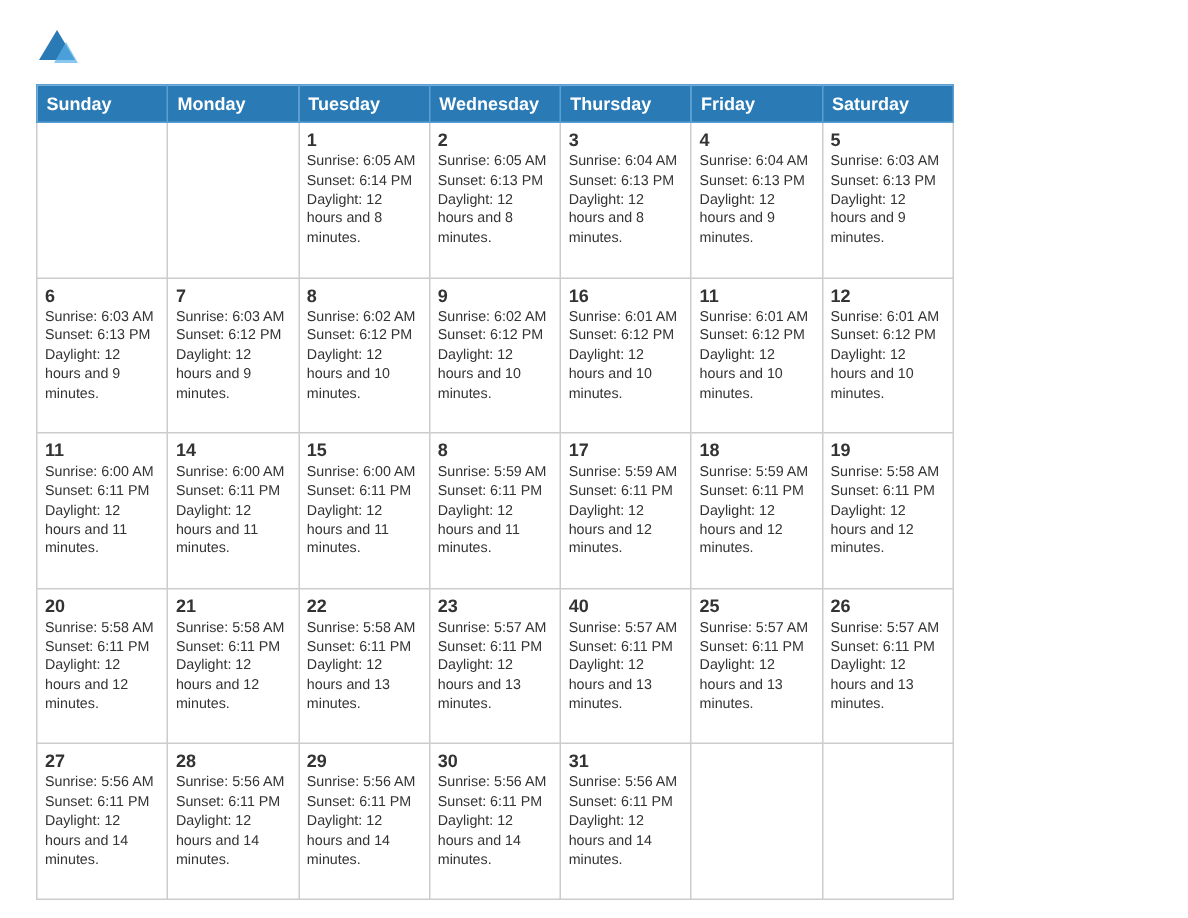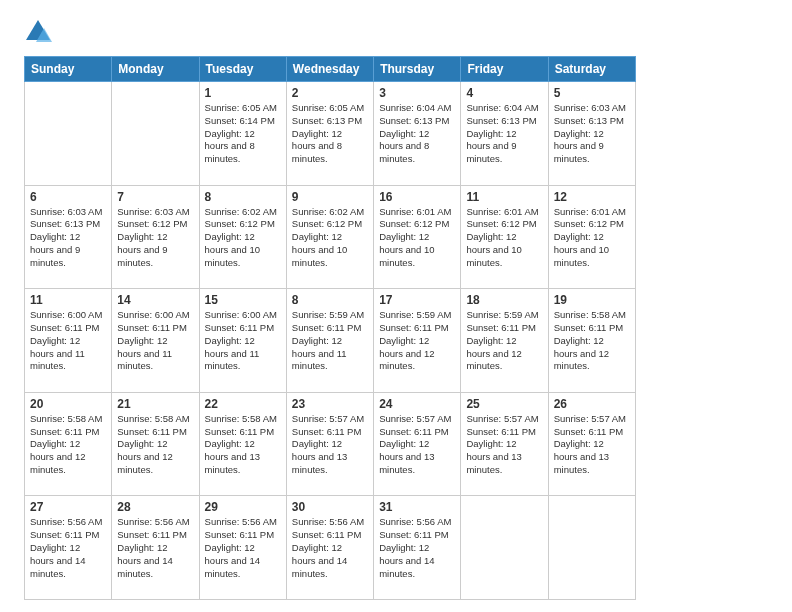--- a/index.html
+++ b/index.html
@@ -279,21 +279,21 @@
 Sunset: 6:11 PM
 Daylight: 12 hours and 13 minutes.</div>
           </td>
           <td>
             <span class="day-number">23</span>
             <div class="day-info">Sunrise: 5:57 AM
 Sunset: 6:11 PM
 Daylight: 12 hours and 13 minutes.</div>
           </td>
           <td>
-            <span class="day-number">24</span>
+            <span class="day-number">40</span>
             <div class="day-info">Sunrise: 5:57 AM
 Sunset: 6:11 PM
 Daylight: 12 hours and 13 minutes.</div>
           </td>
           <td>
             <span class="day-number">25</span>
             <div class="day-info">Sunrise: 5:57 AM
 Sunset: 6:11 PM
 Daylight: 12 hours and 13 minutes.</div>
           </td>

